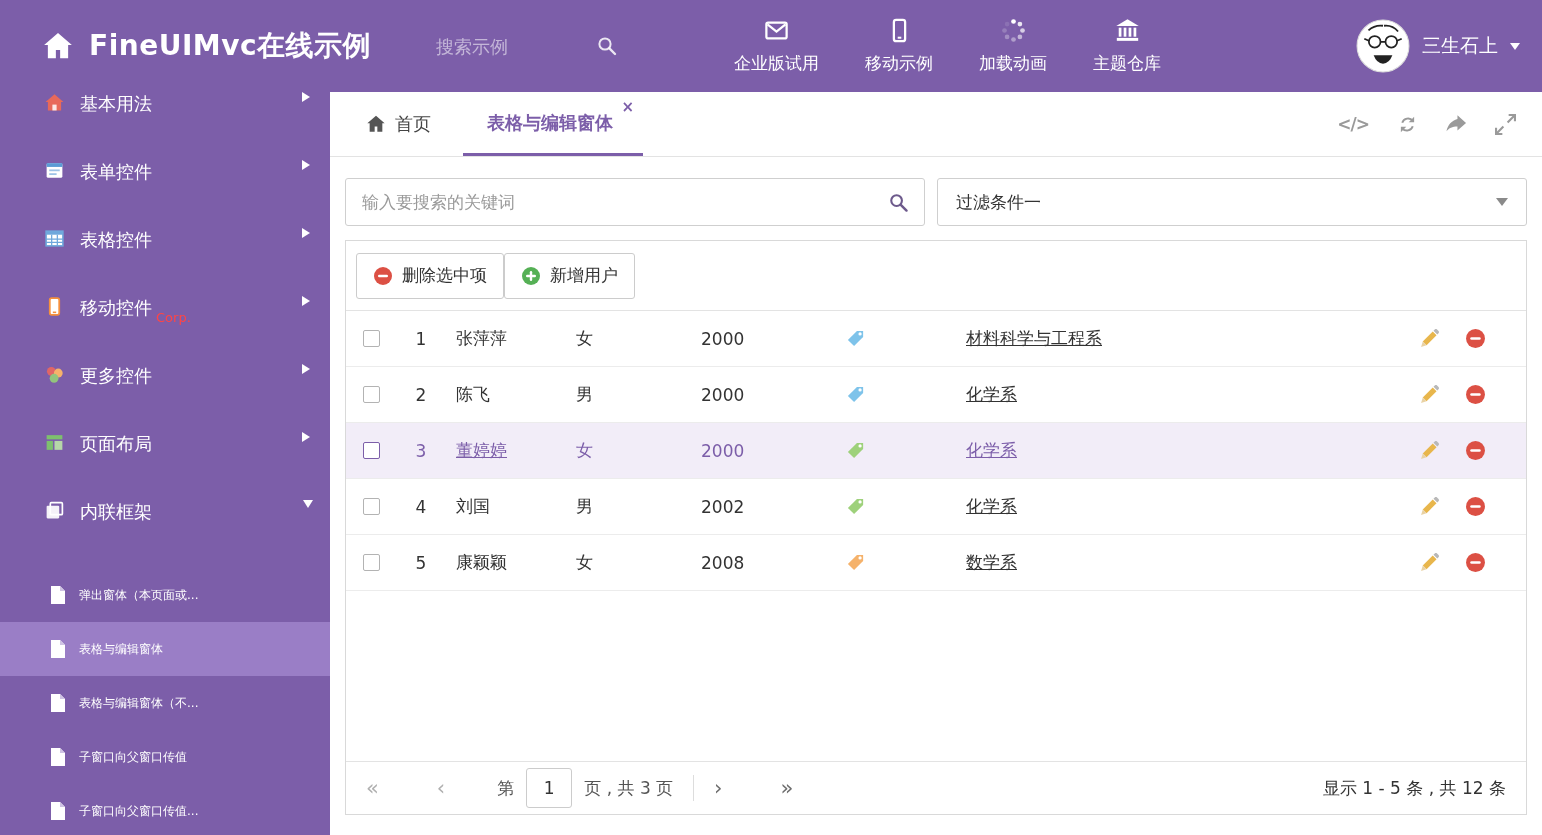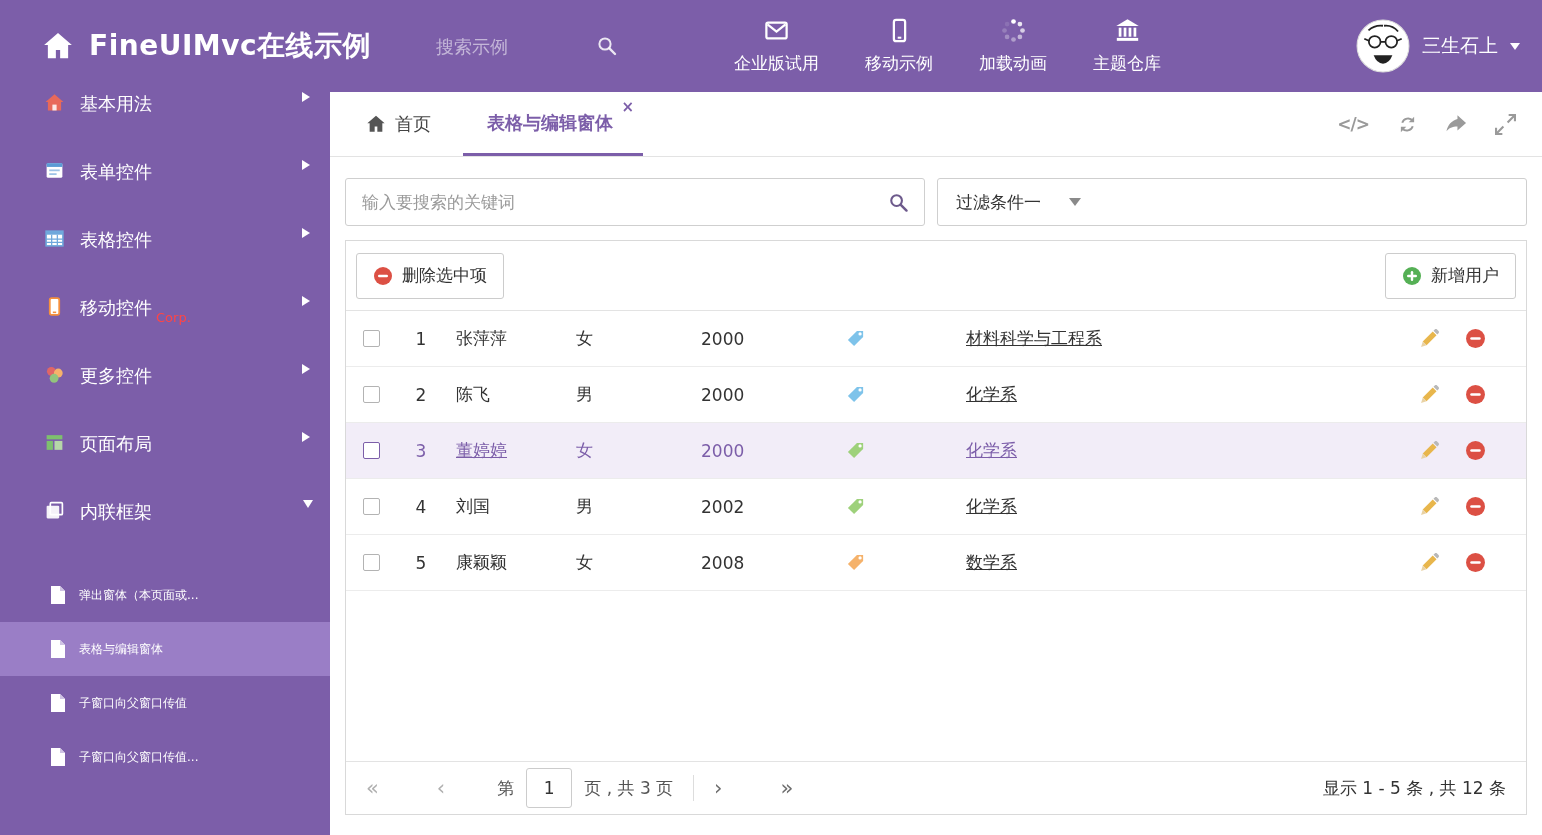--- a/index.html
+++ b/index.html
@@ -60,27 +60,27 @@
   .code-ic{ font-size:17px; font-weight:bold; letter-spacing:-1px; cursor:pointer;}
 
   .filters{ display:flex; gap:12px; padding:21px 15px 0 15px; }
   .searchbox{ width:580px; height:48px; border:1px solid #cfcfcf; border-radius:3px;
     display:flex; align-items:center; background:#fff;}
   .searchbox input{ flex:1; border:none; outline:none; font-size:17px; padding:0 16px;
     color:#333; font-family:inherit; background:transparent;}
   .searchbox input::placeholder{ color:#9a9a9a;}
   .searchbox svg{ width:21px; height:21px; margin-right:15px; color:#6d5a8c; cursor:pointer;}
   .dropdown{ flex:1; height:48px; border:1px solid #cfcfcf; border-radius:3px; display:flex;
-    align-items:center; justify-content:flex-start; padding:0 18px; font-size:17px; color:#333; cursor:pointer;gap:28px;}
+    align-items:center; justify-content:space-between; padding:0 18px; font-size:17px; color:#333; cursor:pointer;gap:28px;}
   .chev-d-g{ width:0;height:0;border-top:8px solid #8a8a8a;border-left:6px solid transparent;border-right:6px solid transparent;}
 
   .panel{ margin:14px 15px 0 15px; height:575px; border:1px solid #d9d9d9;
     display:flex; flex-direction:column; background:#fff;}
   .toolbar{ height:70px; border-bottom:1px solid var(--line); display:flex; align-items:center;
-    justify-content:space-between; padding:0 10px;}
+    padding:0 10px;}
   .btn{ height:46px; border:1px solid #ccc; border-radius:3px; background:#fff; display:flex;
     align-items:center; gap:9px; padding:0 16px; font-size:17px; color:#333;
     font-family:inherit; cursor:pointer;}
   .btn svg{ width:20px; height:20px; }
 
   .grow,.ghead{ display:flex; align-items:center; font-size:17px; color:#333; }
   .ghead{ height:58px; border-bottom:1px solid #e0e0e0; color:#222;}
   .grow{ height:56px; border-bottom:1px solid #ececec; }
   .c-check{ width:50px; display:flex; justify-content:center; flex:none;}
   .c-num{ width:50px; text-align:center; flex:none;}
@@ -266,20 +266,27 @@
         <path fill="#fff" d="M1 1h9l5 5v13H1z"></path>
         <path fill="#cfc3e3" d="M10 1l5 5h-5z"></path>
       </svg>
     <span>表格与编辑窗体</span>
   </div>
   <div class="side-sub">
     <svg viewBox="0 0 16 20">
         <path fill="#fff" d="M1 1h9l5 5v13H1z"></path>
         <path fill="#cfc3e3" d="M10 1l5 5h-5z"></path>
       </svg>
+    <span>表格与编辑窗体（不...</span>
+  </div>
+  <div class="side-sub">
+    <svg viewBox="0 0 16 20">
+        <path fill="#fff" d="M1 1h9l5 5v13H1z"></path>
+        <path fill="#cfc3e3" d="M10 1l5 5h-5z"></path>
+      </svg>
     <span>子窗口向父窗口传值</span>
   </div>
   <div class="side-sub">
     <svg viewBox="0 0 16 20">
         <path fill="#fff" d="M1 1h9l5 5v13H1z"></path>
         <path fill="#cfc3e3" d="M10 1l5 5h-5z"></path>
       </svg>
     <span>子窗口向父窗口传值...</span>
   </div>
 </aside>

